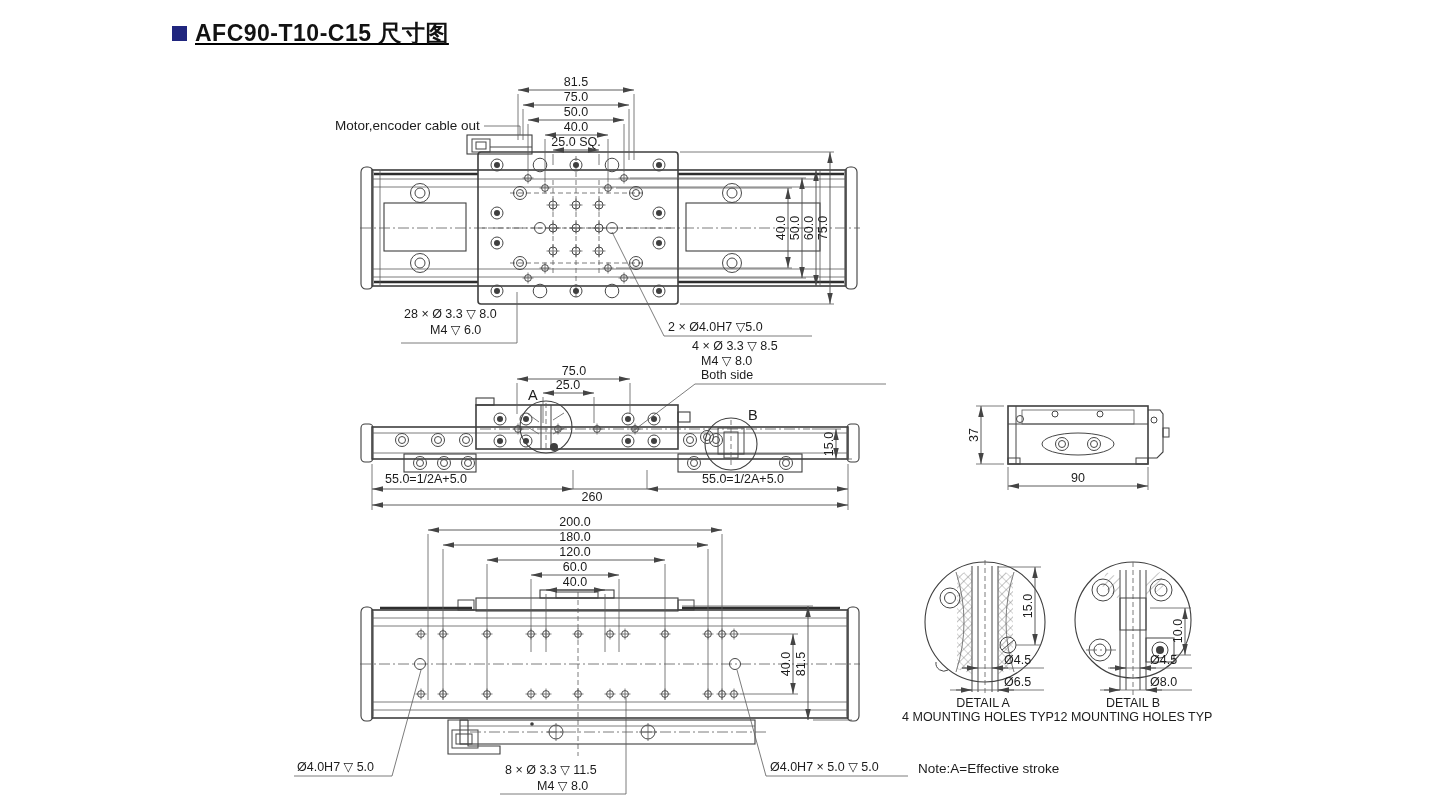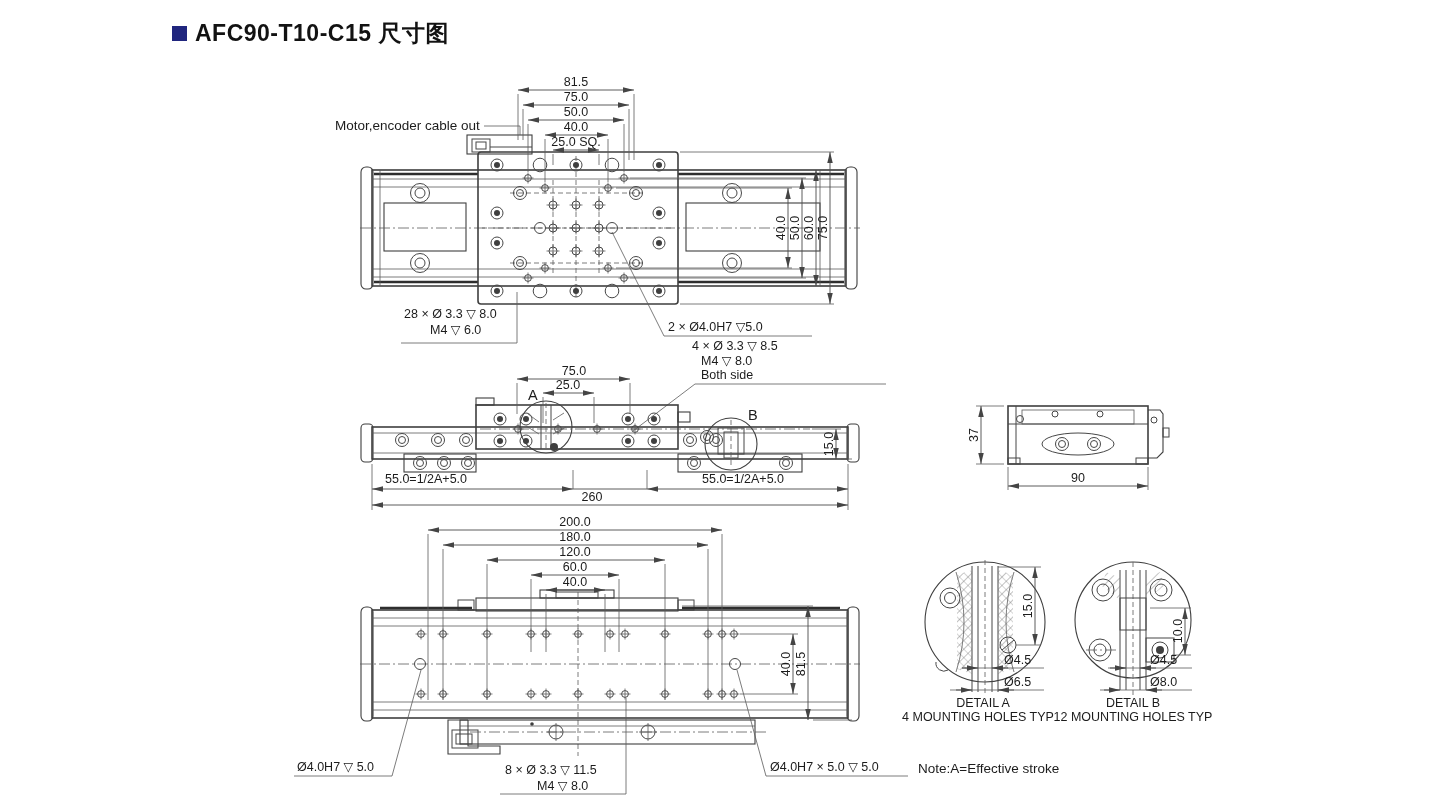--- a/index.html
+++ b/index.html
@@ -1,18 +1,18 @@
 <!DOCTYPE html>
 <html><head>
 <meta charset="utf-8">
 <style>
   html,body{margin:0;padding:0;background:#fff;}
   .canvas{position:relative;width:1438px;height:812px;background:#fff;overflow:hidden;
           font-family:"Liberation Sans","DejaVu Sans",sans-serif;}
-  .titlebar{position:absolute;left:172px;top:18px;display:flex;align-items:center;gap:8px;}
+  .titlebar{position:absolute;left:172px;top:18px;display:flex;align-items:center;gap:8px;text-decoration:underline;}
   .bullet{width:15px;height:15px;background:#20267e;}
   .titletext{font-size:23px;font-weight:bold;color:#121212;letter-spacing:0.5px;}
   svg{position:absolute;left:0;top:0;}
   .ol{fill:none;stroke:#3f3f3f;stroke-width:1.6;}
   .md{fill:none;stroke:#3f3f3f;stroke-width:1.1;}
   .ln{fill:none;stroke:#474747;stroke-width:1;}
   .tn{fill:none;stroke:#5a5a5a;stroke-width:0.8;}
   .dim{fill:none;stroke:#4a4a4a;stroke-width:0.9;}
   .arr2{marker-start:url(#ar);marker-end:url(#ar);}
   .arr1{marker-end:url(#ar);}

